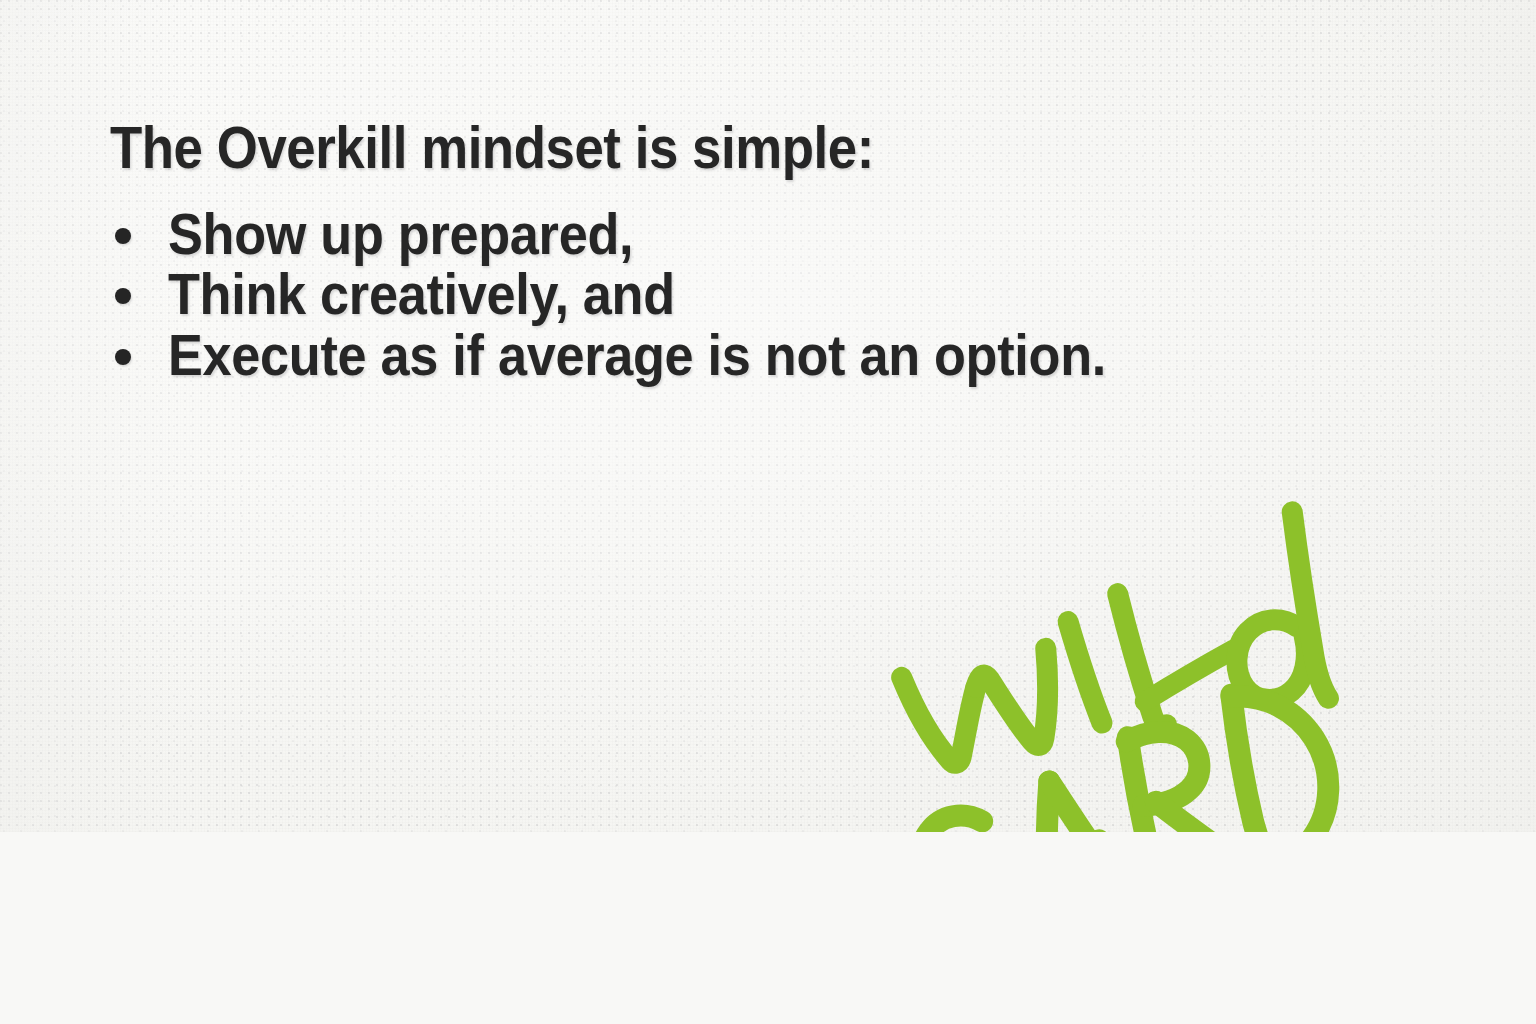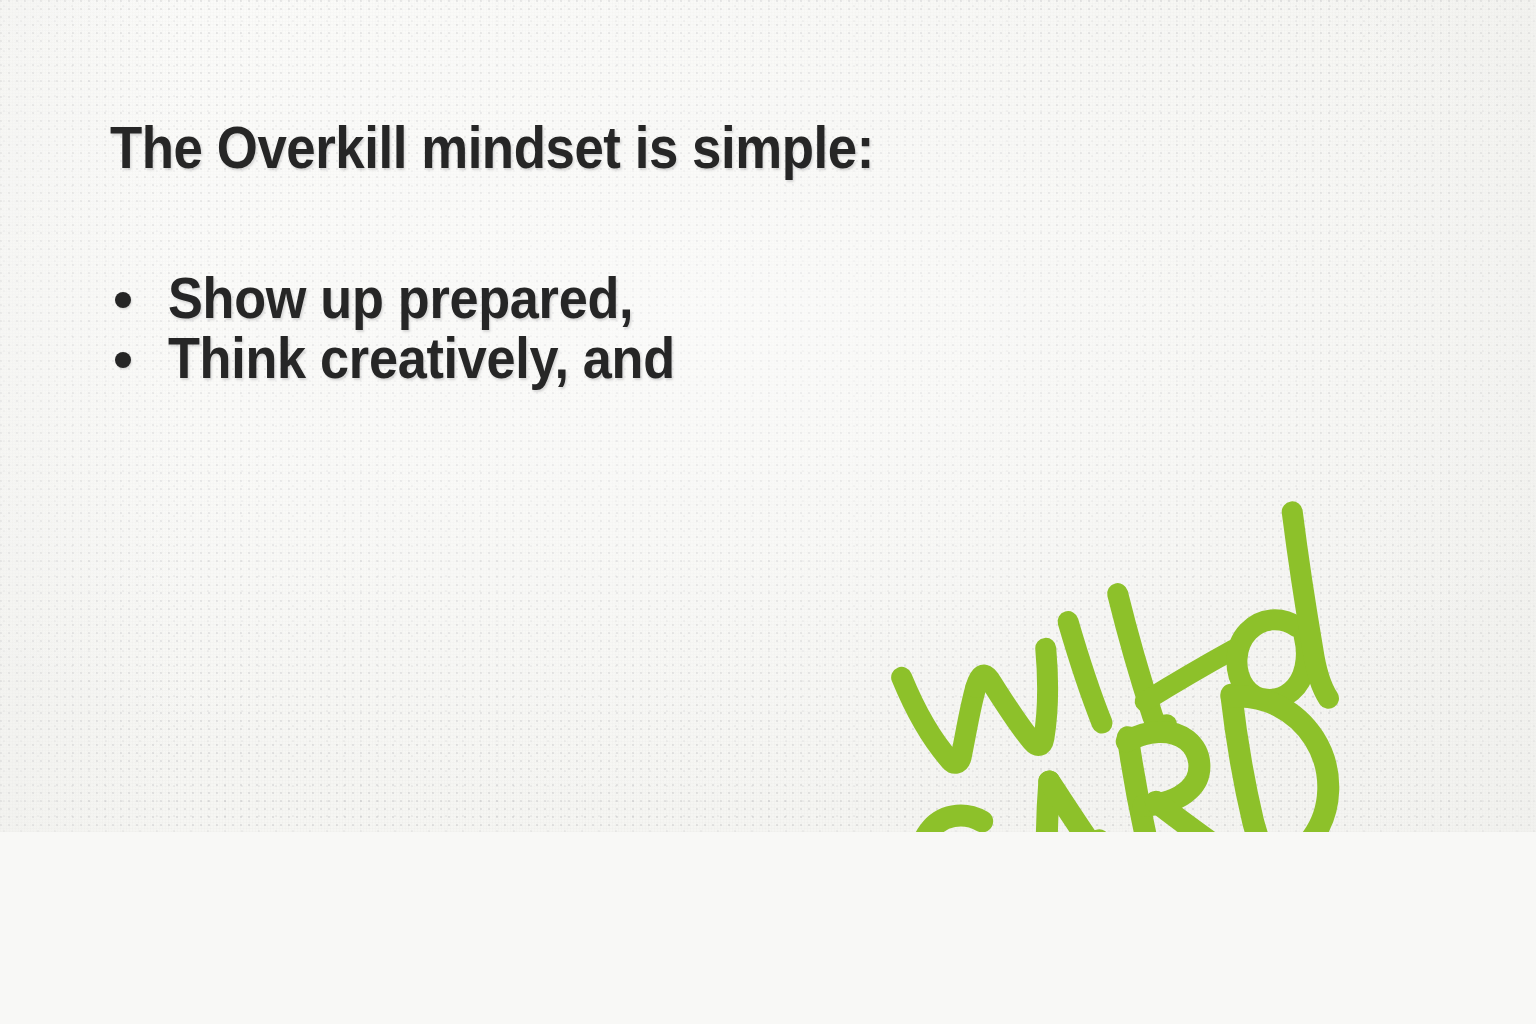--- a/index.html
+++ b/index.html
@@ -76,21 +76,21 @@
   .bullet-list {
     list-style: none;
     margin: 0;
     padding: 0;
   }
   .bullet-item {
     position: relative;
     padding-left: 58px;
     white-space: nowrap;
   }
-  .bullet-item:first-child { margin-top: 88px; }
+  .bullet-item:first-child { margin-top: 24px; }
 
   .bullet-dot {
     position: absolute;
     left: 5px;
     top: 24px;
     width: 16px;
     height: 16px;
     border-radius: 50%;
     background: #252525;
     box-shadow: 1px 1.5px 2px rgba(90,90,95,0.20);
@@ -146,20 +146,24 @@
 
     <ul class="bullet-list">
       <li class="bullet-item">
         <span class="bullet-dot"></span>
         <span class="bullet-text">Show up prepared,</span>
       </li>
       <li class="bullet-item">
         <span class="bullet-dot"></span>
         <span class="bullet-text">Think creatively, and</span>
       </li>
+      <li class="bullet-item">
+        <span class="bullet-dot"></span>
+        <span class="bullet-text">Execute as if average is not an option.</span>
+      </li>
     </ul>
 
   </div>
 
   <div id="wildcard-mark">
     <svg viewBox="0 0 540 400" xmlns="http://www.w3.org/2000/svg" aria-hidden="true">
 
       <title>WILD</title>
 
       <g transform="rotate(-11 185 170)">

